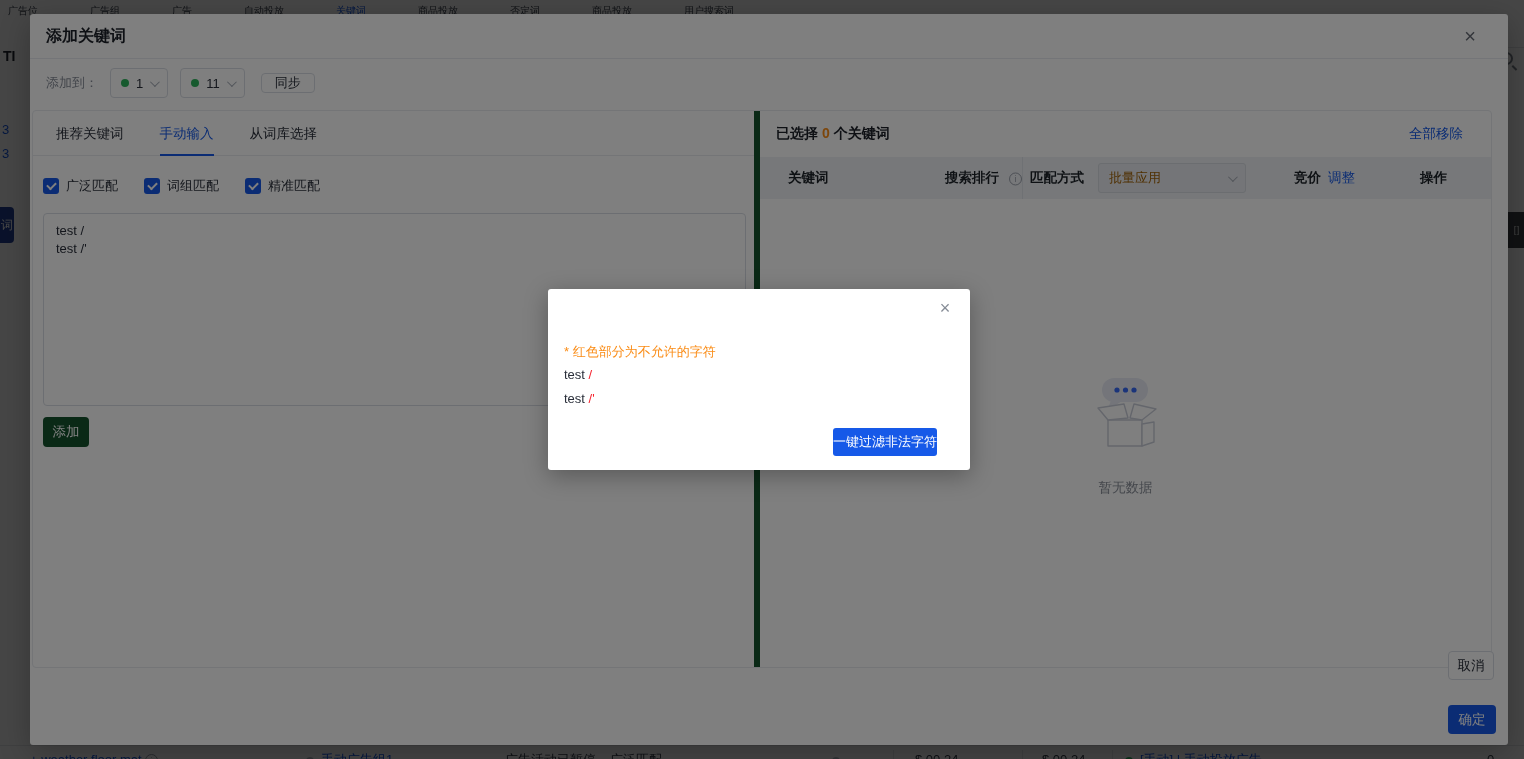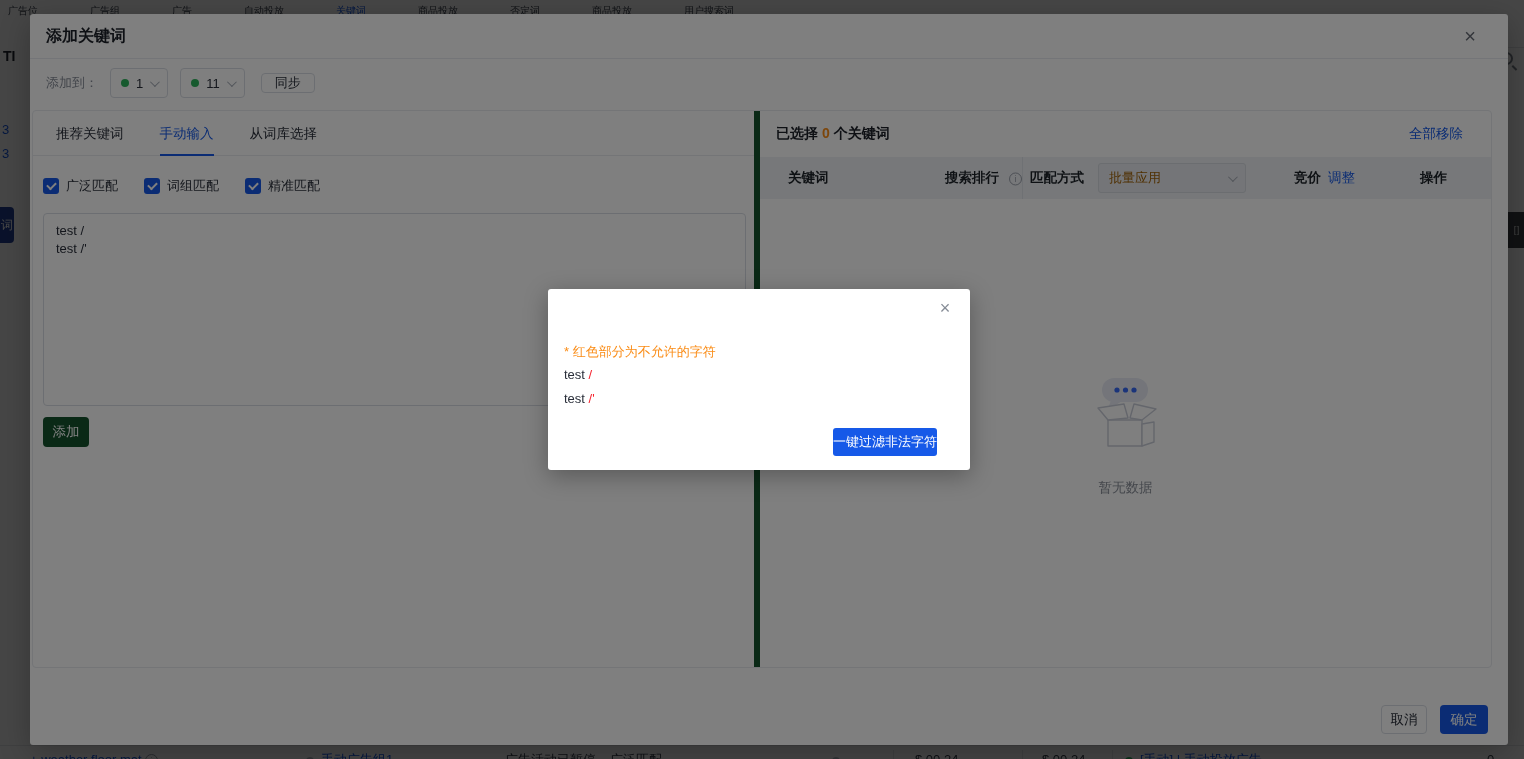--- a/index.html
+++ b/index.html
@@ -66,21 +66,21 @@
   .tbl-head .cell { position:absolute; top:50%; transform:translateY(-50%); font-size:13.5px; font-weight:bold; color:#1d2329; white-space:nowrap; }
   .th-keyword { left:28px; } .th-rank { left:185px; } .th-rank-i { left:249px; top:50%; transform:translateY(-50%); position:absolute; }
   .th-div { position:absolute; left:262px; top:0; height:42px; border-left:1px solid #dfe2e8; }
   .th-match { left:270px; }
   .batch-select { position:absolute; left:338px; top:6px; width:148px; height:30px; background:#e9ebf0; border:1px solid #d6dae1; border-radius:3px; display:flex; align-items:center; justify-content:space-between; padding:0 10px; cursor:pointer; }
   .batch-select .ph { color:#a16207; font-size:13px; }
   .th-bid { left:534px; } .th-adjust { left:568px; top:50%; transform:translateY(-50%); position:absolute; font-size:13.5px; }
   .th-action { left:660px; }
   .empty { position:absolute; top:265px; left:50%; transform:translateX(-50%); text-align:center; }
   .empty-text { margin-top:20px; color:#8a8f99; font-size:13.5px; }
-  .m-footer { position:absolute; right:20px; bottom:11px; display:flex; gap:13px; }
+  .m-footer { position:absolute; right:12px; bottom:11px; display:flex; gap:25px;flex-direction:column; }
   .btn-cancel { width:46px; height:29px; background:#fff; border:1px solid #d9dde4; border-radius:4px; font-size:13.5px; color:#2a2f3a; cursor:pointer; }
   .btn-ok { width:48px; height:29px; background:#1659e8; border:none; border-radius:4px; font-size:13.5px; color:#fff; cursor:pointer; }
 
   .mask2 { position:absolute; inset:0; z-index:20; background:rgba(0,0,0,0.5); }
 
   
   .dialog { position:absolute; left:548px; top:289px; width:422px; height:181px; background:#fff; border-radius:3px; z-index:30; box-shadow:0 6px 24px rgba(0,0,0,0.3); }
   .d-title { position:absolute; left:16px; top:13px; font-size:16px; color:#1d2129; white-space:nowrap; }
   .d-close { position:absolute; right:12px; top:6px; width:26px; height:26px; font-size:18px; color:#868c96; text-align:center; line-height:26px; cursor:pointer; }
   .d-hint { position:absolute; left:16px; top:54px; font-size:13px; color:#fa8c16; }

